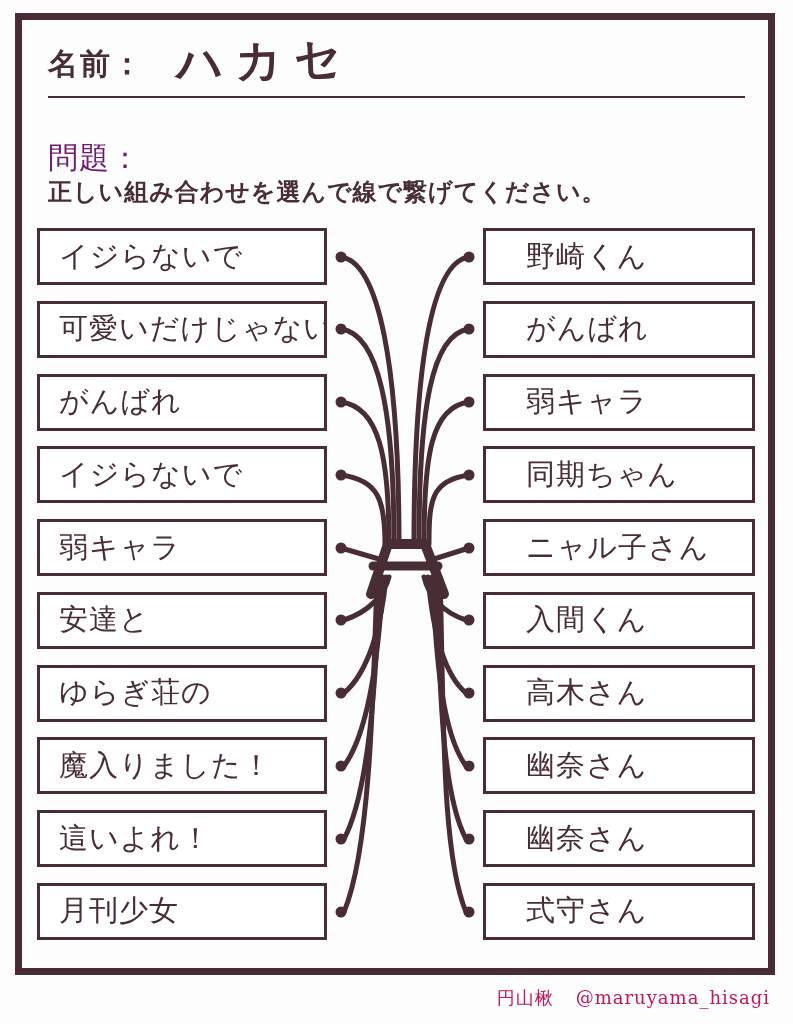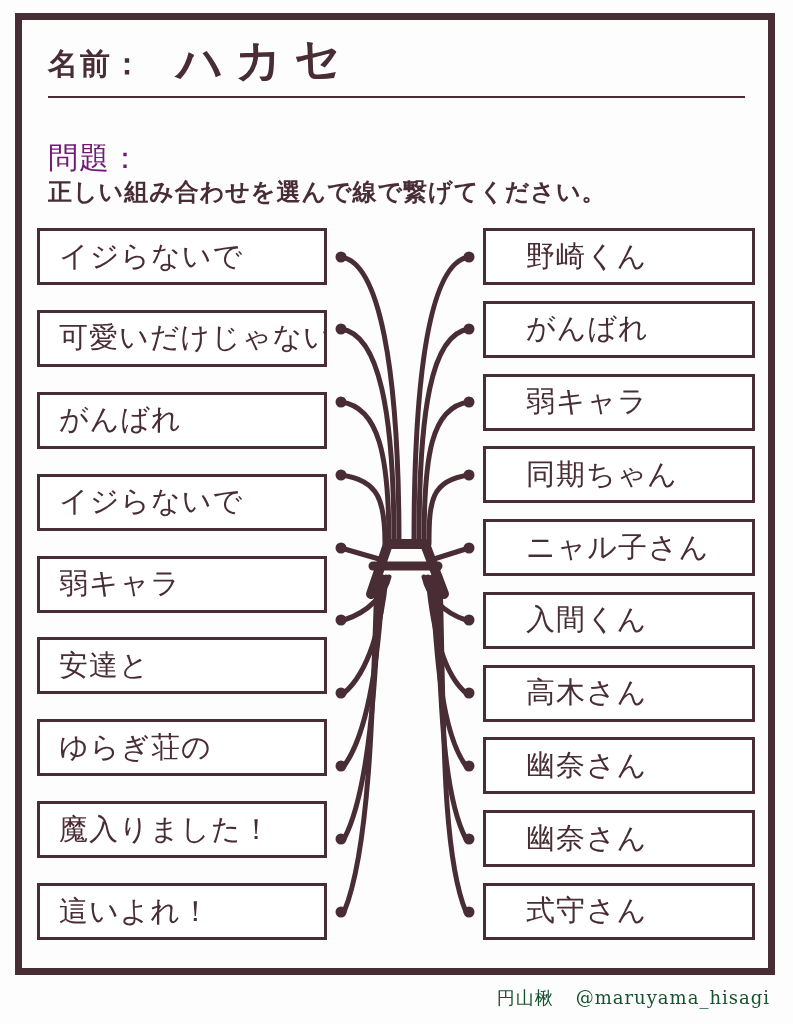--- a/index.html
+++ b/index.html
@@ -44,21 +44,21 @@
     height:57px;border:3px solid #482d34;box-sizing:border-box;
     display:flex;align-items:center;background:#ffffff;
     font-size:29px;font-weight:500;color:#482d34;letter-spacing:1px;
     white-space:nowrap;overflow:hidden;
   }
   .column-left .opt-box{padding-left:19px;}
   .column-right .opt-box{padding-left:40px;}
   svg.lines{position:absolute;left:0;top:0;pointer-events:none;}
   .credit{
     position:absolute;top:986px;right:23px;font-size:18px;font-weight:500;
-    color:#14532d;letter-spacing:1px;white-space:nowrap;
+    color:#be185d;letter-spacing:1px;white-space:nowrap;
   }
   .credit .artist{margin-right:22px;}
 </style>
 </head>
 <body>
 
 <div class="border-frame"></div>
 
 <div class="name-label">名前：</div>
 <div class="name-value">ハカセ</div>
@@ -87,20 +87,23 @@
       <span>安達と</span>
     </div>
   <div class="opt-box">
       <span>ゆらぎ荘の</span>
     </div>
   <div class="opt-box">
       <span>魔入りました！</span>
     </div>
   <div class="opt-box">
       <span>這いよれ！</span>
+    </div>
+  <div class="opt-box">
+      <span>月刊少女</span>
     </div>
 </div>
 
 <div class="column column-right">
   <div class="opt-box">
       <span>野崎くん</span>
     </div>
   <div class="opt-box">
       <span>がんばれ</span>
     </div>

